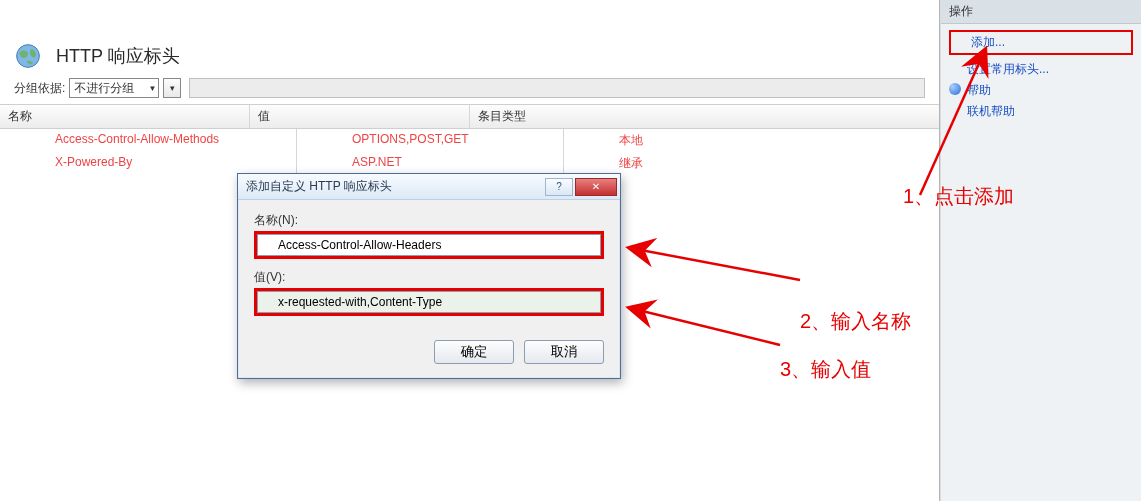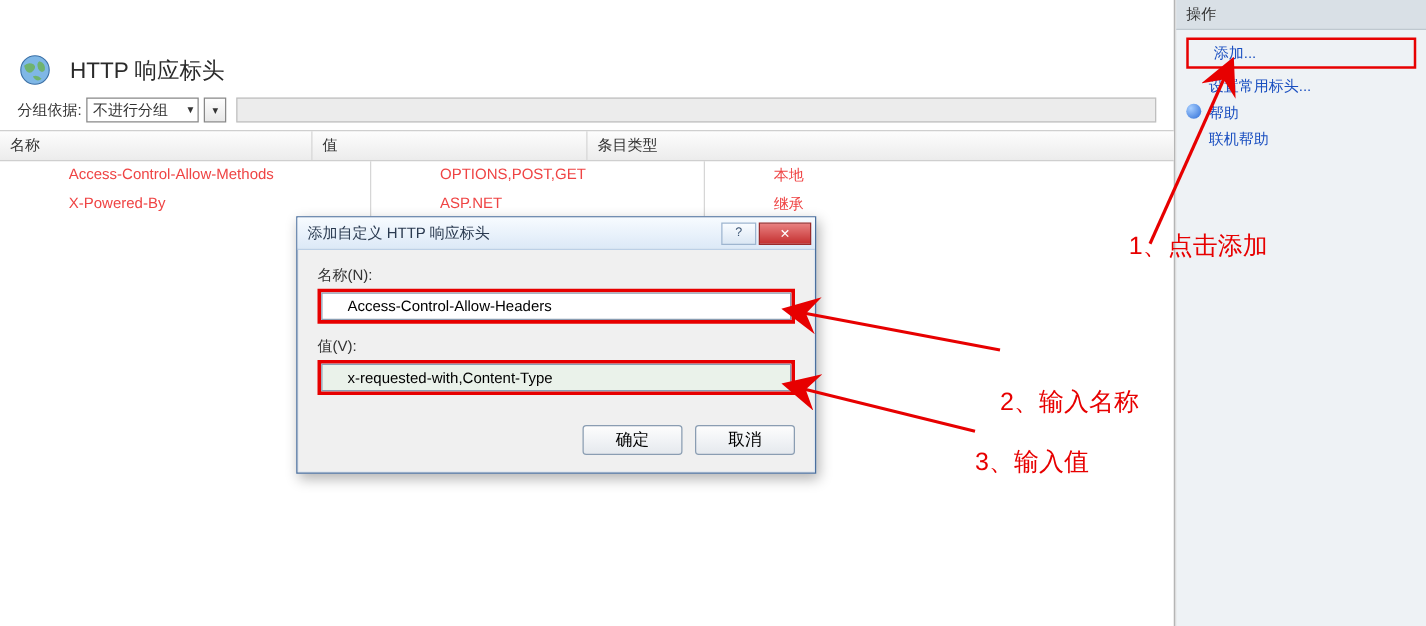--- a/index.html
+++ b/index.html
@@ -132,21 +132,21 @@
     left: 4px; top: 3px;
     width: 12px; height: 12px;
     border-radius: 50%;
     background: radial-gradient(circle at 30% 30%, #a6ceff, #2b6cd6);
   }
 
   
   .dialog {
     position: absolute;
     left: 237px; top: 173px;
-    width: 416px;
+    width: 384px;
     background: #f0f0f0;
     border: 1px solid #4a6f9e;
     box-shadow: 0 0 0 1px #dfe6ee inset, 2px 4px 10px rgba(0,0,0,0.3);
   }
   .dlg-title {
     background: linear-gradient(#f7fbff,#dce9f7);
     border-bottom: 1px solid #bcd0e6;
     height: 26px;
     display: flex;
     align-items: center;

